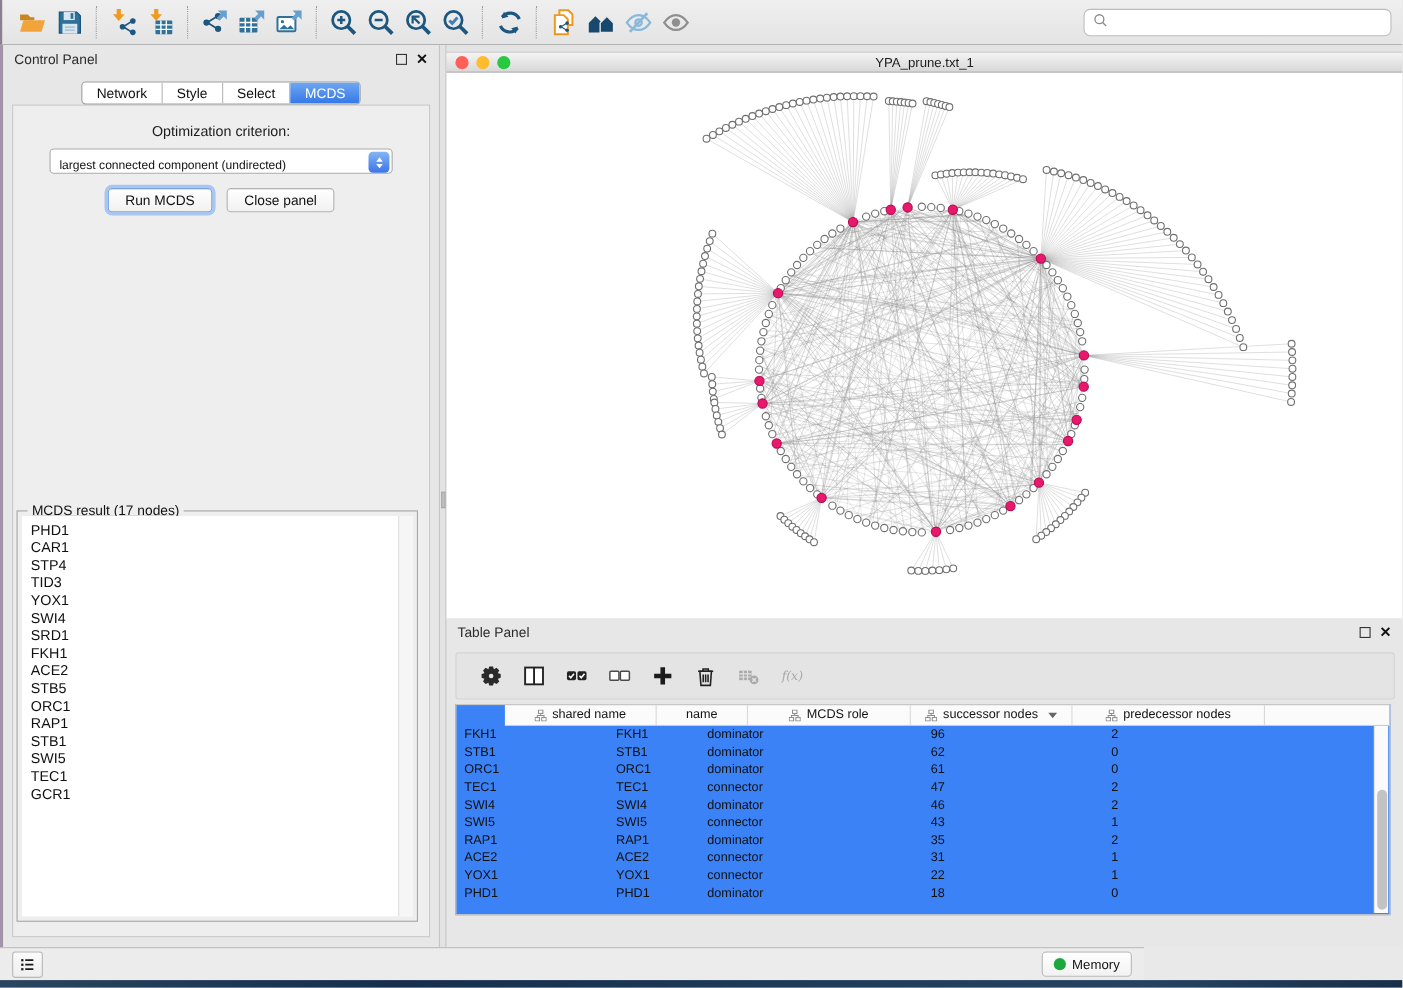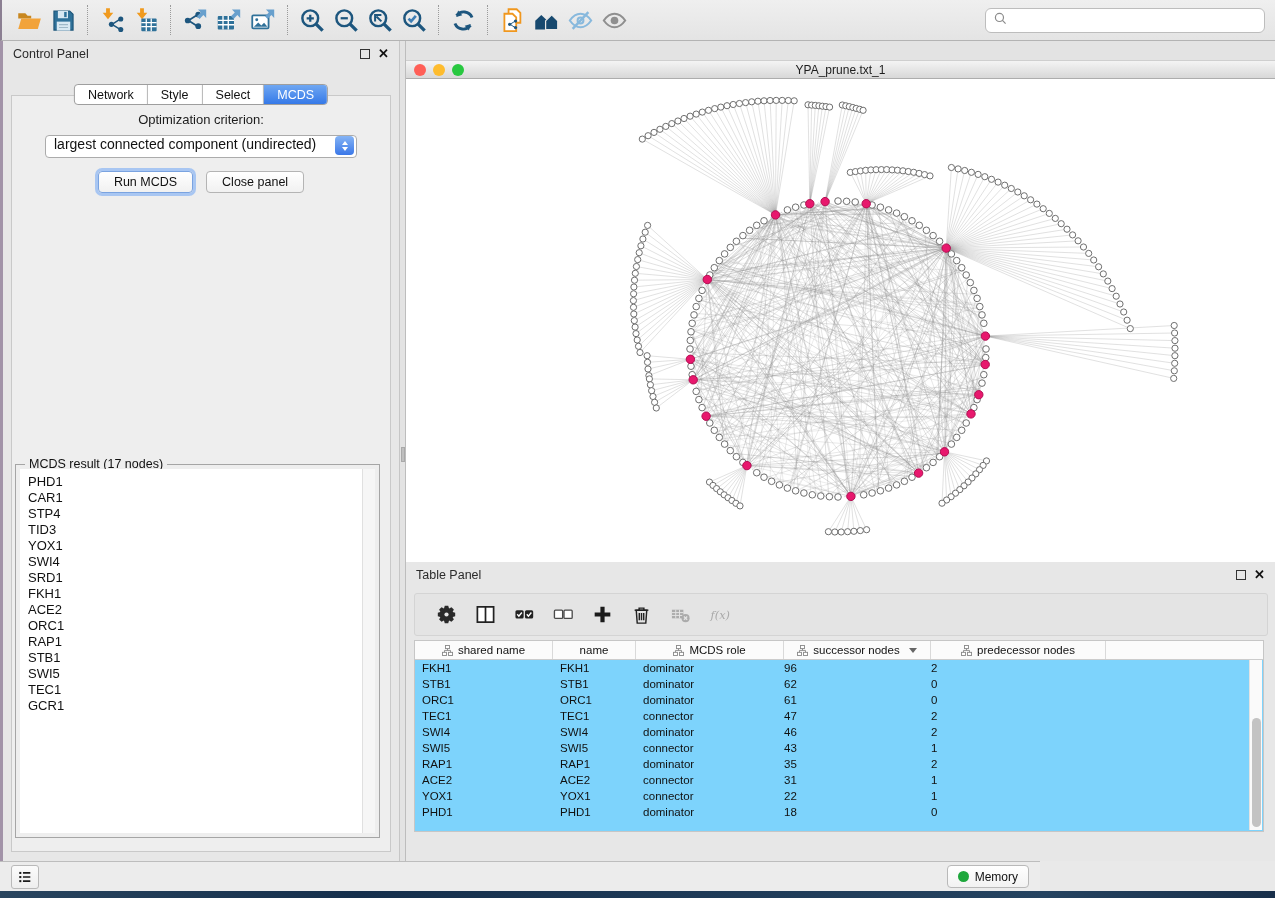--- a/index.html
+++ b/index.html
@@ -29,27 +29,27 @@
   .panel-title { font-size:12.5px; color:#2b2b2b; }
   .win-btns { margin-left:auto; display:flex; align-items:center; gap:8px; }
   .float-btn { width:10px; height:10px; border:1.5px solid #333; display:inline-block; }
   .close-btn { font-size:13px; font-weight:bold; color:#111; line-height:10px; }
 
   .seg-tabs { display:flex; background:#fff; border:1px solid #9e9e9e; border-radius:4px; overflow:hidden;
     height:21px; font-size:12.5px; }
   .seg-tab { padding:2px 13px; display:flex; align-items:center; border-right:1px solid #b5b5b5; color:#111; }
   .seg-tab:last-child { border-right:none; }
   .seg-tab.active { background:linear-gradient(#6fa7f2,#3579e8); color:#fff; border-right:none; }
-  #cp-tabs { position:absolute; left:50%; transform:translateX(-50%); top:43px; z-index:2; }
+  #cp-tabs { position:absolute; left:50%; transform:translateX(-50%); top:33px; z-index:2; }
 
   #cp-body { position:absolute; left:8px; right:8px; top:54px; bottom:9px;
     background:#eeeeee; border:1px solid #c9c9c9; }
   #opt-label { text-align:center; margin-top:16px; font-size:13px; color:#1c1c1c; }
   #criterion { width:312px; height:23px; margin:8px auto 0; background:#fff; border:1px solid #ababab;
-    border-radius:4px; display:flex; align-items:flex-start; padding-left:8px; font-size:14px; color:#111; }
+    border-radius:4px; display:flex; align-items:flex-end; padding-left:8px; font-size:11px; color:#111; }
   #criterion .stepper { margin-left:auto; margin-right:2px; width:19px; height:19px; border-radius:4px;
     background:linear-gradient(#85b4f5,#3a77e8); display:flex; flex-direction:column; align-items:center; justify-content:center; gap:2px; }
   .tri-up { width:0; height:0; border-left:3.5px solid transparent; border-right:3.5px solid transparent; border-bottom:4.5px solid #fff; }
   .tri-down { width:0; height:0; border-left:3.5px solid transparent; border-right:3.5px solid transparent; border-top:4.5px solid #fff; }
   #cp-buttons { display:flex; justify-content:center; gap:13px; margin-top:13px; }
   .mac-btn { background:linear-gradient(#ffffff,#f1f1f1); border:1px solid #b4b4b4; border-radius:4px;
     font-size:12.5px; padding:3px 15px; color:#111; }
   .mac-btn.focused { box-shadow:0 0 0 3px rgba(112,166,245,.55); border-color:#7aa3e0; }
 
   #result-group { position:absolute; left:3px; right:10px; top:368px; bottom:13px; border:1px solid #a5a5a5; }
@@ -58,43 +58,43 @@
   .result-item { font-size:13px; line-height:16px; color:#111; }
   #result-scroll { position:absolute; top:4px; bottom:4px; right:4px; width:13px; background:#f6f6f6; border-left:1px solid #e0e0e0; }
 
   
   #v-divider { position:absolute; left:399px; top:41px; width:7px; height:820px; background:#e3e3e3;
     border-left:1px solid #c6c6c6; border-right:1px solid #bdbdbd; }
   #v-grip { position:absolute; left:1px; top:406px; width:4px; height:15px; background:#bfbfbf; border:1px solid #a9a9a9; }
 
   
   #net-window { position:absolute; left:406px; top:41px; width:869px; height:521px; background:#e3e3e3; }
-  #net-titlebar { margin-top:19px; height:19px; background:linear-gradient(#f4f4f4,#d8d8d8);
+  #net-titlebar { margin-top:6px; height:19px; background:linear-gradient(#f4f4f4,#d8d8d8);
     border-top:1px solid #cfcfcf; border-bottom:1px solid #adadad; display:flex; align-items:center; padding:0 8px; position:relative; }
   .tl-dot { width:12px; height:12px; border-radius:50%; margin-right:7px; }
   #net-title { position:absolute; left:0; right:0; text-align:center; font-size:12px; color:#1d1d1d; }
   #net-canvas { width:869px; height:498px; background:#fff; }
 
   
   #table-panel { position:absolute; left:406px; top:562px; width:869px; height:299px; background:#e7e7e7; }
   #tp-toolbar { position:absolute; left:8px; right:7px; top:31px; height:43px; background:#e4e4e4;
     border:1px solid #d4d4d4; border-radius:3px; display:flex; align-items:center; padding-left:16px; }
   .tp-btn { width:30px; height:30px; margin-right:9px; display:flex; align-items:center; justify-content:center; }
   .tp-btn svg { width:21px; height:21px; }
 
-  #node-table { position:absolute; left:8px; right:11px; top:78px; bottom:29px; background:#7dd3fc; border:1px solid #c6c6c6; }
+  #node-table { position:absolute; left:8px; right:11px; top:78px; bottom:29px; background:#3b82f6; border:1px solid #c6c6c6;padding-left:44px; }
   #tbl-head { display:flex; height:19px; background:#fbfbfb; border-bottom:1px solid #cccccc; }
   .th { display:flex; align-items:center; justify-content:center; gap:5px; border-right:1px solid #d9d9d9;
     font-size:11.5px; color:#111; position:relative; }
   .th .sort-chev { width:0; height:0; border-left:4px solid transparent; border-right:4px solid transparent;
     border-top:5px solid #666; margin-left:4px; }
   #tbl-body { position:absolute; top:19px; left:0; right:14px; bottom:0; overflow:hidden; }
   .tr { display:flex; height:16px; align-items:center; }
   .td { font-size:11.5px; color:#111; padding-left:7px; white-space:nowrap; overflow:hidden; }
-  .td.num { text-align:left; padding-right:10px; padding-left:0; }
+  .td.num { text-align:center; padding-right:10px; padding-left:0; }
   #tbl-scroll { position:absolute; top:19px; right:1px; bottom:1px; width:13px; background:#fafafa; border-left:1px solid #e2e2e2; }
   #tbl-thumb { position:absolute; left:1.5px; right:1.5px; top:58px; bottom:3px; background:#c3c3c3; border-radius:5px; }
   #tp-tabs { position:absolute; left:50%; transform:translateX(-50%); bottom:5px; }
 
   
   #status-bar { position:absolute; left:0; top:861px; width:1040px; height:30px; background:#ececec; border-top:1px solid #bdbdbd;
     display:flex; align-items:center; padding:0 11px; }
   #menu-btn { width:28px; height:24px; background:linear-gradient(#fbfbfb,#eeeeee); border:1px solid #b9b9b9; border-radius:3px;
     display:flex; align-items:center; justify-content:center; }
   #menu-btn svg { width:18px; height:18px; }
@@ -316,20 +316,21 @@
       <div id="result-list">
           <div class="result-item">PHD1</div>
           <div class="result-item">CAR1</div>
           <div class="result-item">STP4</div>
           <div class="result-item">TID3</div>
           <div class="result-item">YOX1</div>
           <div class="result-item">SWI4</div>
           <div class="result-item">SRD1</div>
           <div class="result-item">FKH1</div>
           <div class="result-item">ACE2</div>
+          <div class="result-item">STB5</div>
           <div class="result-item">ORC1</div>
           <div class="result-item">RAP1</div>
           <div class="result-item">STB1</div>
           <div class="result-item">SWI5</div>
           <div class="result-item">TEC1</div>
           <div class="result-item">GCR1</div>
         </div>
       <div id="result-scroll"></div>
     </div>
   </div>

